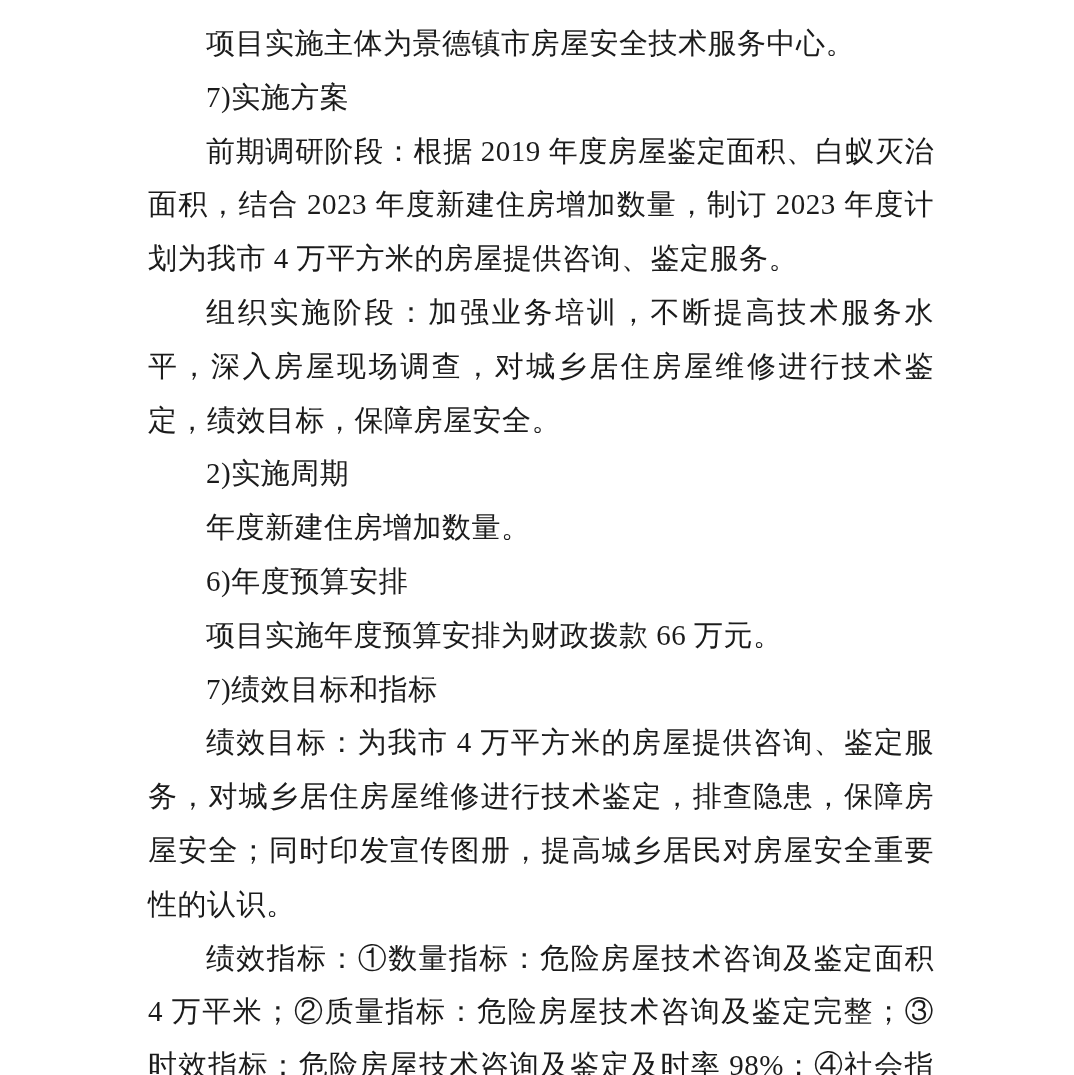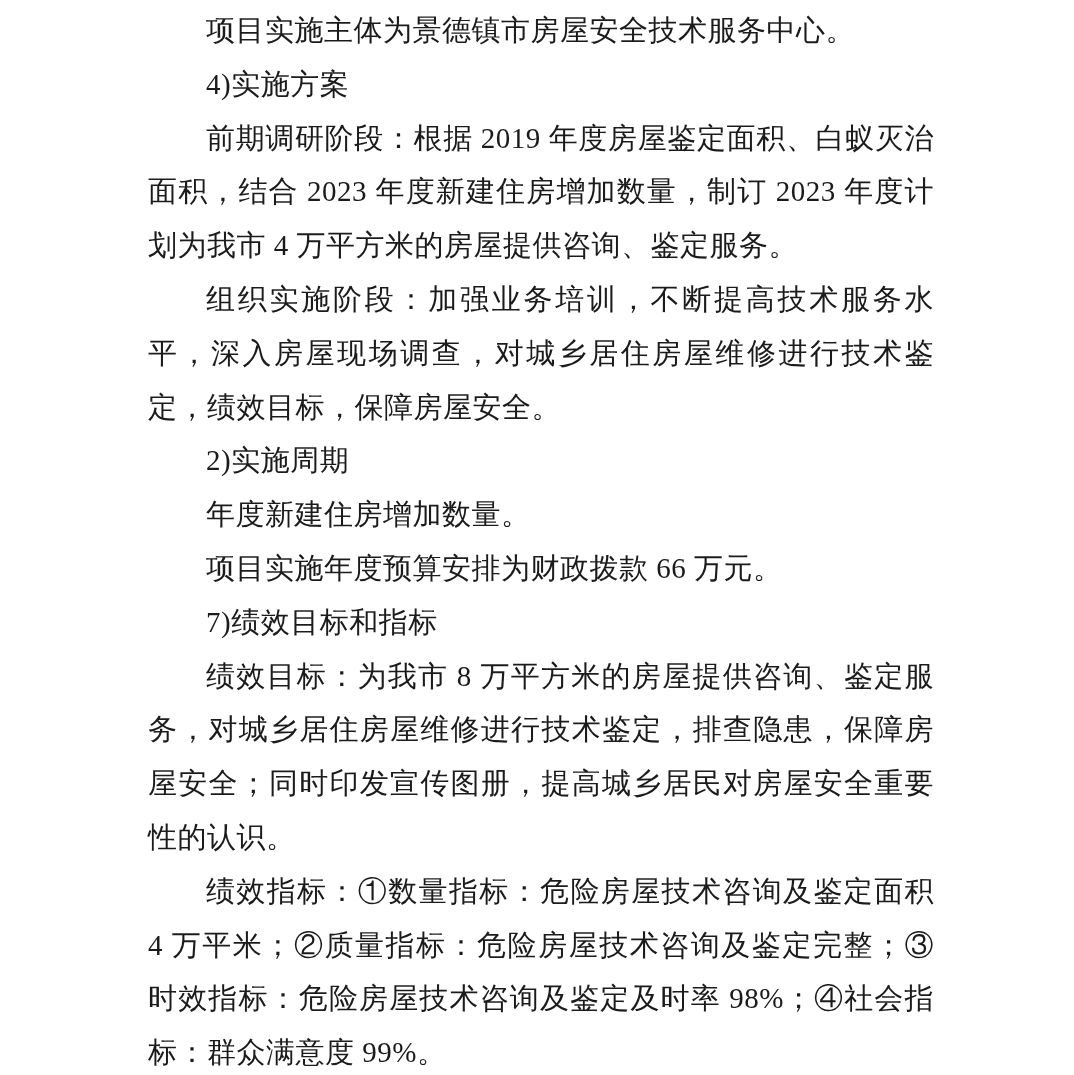--- a/index.html
+++ b/index.html
@@ -9,43 +9,44 @@
   body {
     width: 1074px;
     height: 1075px;
     background: #ffffff;
     overflow: hidden;
   }
   .page {
     box-sizing: border-box;
     width: 1074px;
     height: 1075px;
-    padding: 4px 140px 0 148px;
+    padding: 17px 140px 0 148px;
     background: #ffffff;
   }
   .para {
     margin: 0;
     font-family: "Liberation Serif", "DejaVu Serif", serif;
     font-size: 29px;
     line-height: 53.8px;
     color: #1b1b1b;
     text-align: justify;
     text-justify: inter-ideograph;
     text-indent: 2em;
     letter-spacing: 0.5px;
     font-weight: 400;
   }
 </style>
 </head>
 <body>
 
 <div class="page">
   <p class="para">项目实施主体为景德镇市房屋安全技术服务中心。</p>
-  <p class="para">4)实施方案</p>
+  <p class="para">7)实施方案</p>
   <p class="para">前期调研阶段：根据 2019 年度房屋鉴定面积、白蚁灭治面积，结合 2023 年度新建住房增加数量，制订 2023 年度计划为我市 4 万平方米的房屋提供咨询、鉴定服务。</p>
   <p class="para">组织实施阶段：加强业务培训，不断提高技术服务水平，深入房屋现场调查，对城乡居住房屋维修进行技术鉴定，绩效目标，保障房屋安全。</p>
   <p class="para">2)实施周期</p>
   <p class="para">年度新建住房增加数量。</p>
+  <p class="para">6)年度预算安排</p>
   <p class="para">项目实施年度预算安排为财政拨款 66 万元。</p>
   <p class="para">7)绩效目标和指标</p>
-  <p class="para">绩效目标：为我市 8 万平方米的房屋提供咨询、鉴定服务，对城乡居住房屋维修进行技术鉴定，排查隐患，保障房屋安全；同时印发宣传图册，提高城乡居民对房屋安全重要性的认识。</p>
+  <p class="para">绩效目标：为我市 4 万平方米的房屋提供咨询、鉴定服务，对城乡居住房屋维修进行技术鉴定，排查隐患，保障房屋安全；同时印发宣传图册，提高城乡居民对房屋安全重要性的认识。</p>
   <p class="para">绩效指标：①数量指标：危险房屋技术咨询及鉴定面积 4 万平米；②质量指标：危险房屋技术咨询及鉴定完整；③时效指标：危险房屋技术咨询及鉴定及时率 98%；④社会指标：群众满意度 99%。</p>
 </div>
 
 </body></html>

